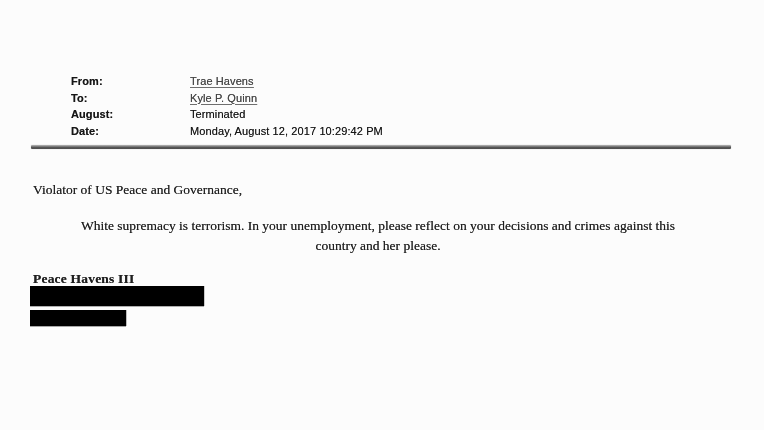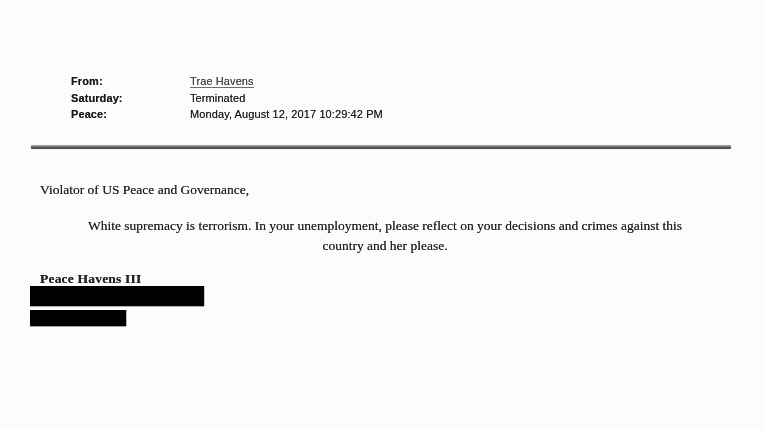--- a/index.html
+++ b/index.html
@@ -56,21 +56,21 @@
     top: 145px;
     width: 700px;
     height: 4px;
     background: linear-gradient(to bottom, #b9b9b9 0%, #8a8a8a 30%, #575757 55%, #4c4c4c 100%);
     border-radius: 1px;
     box-shadow: 0 0 1px rgba(90,90,90,0.5);
   }
   
   .bodytext {
     position: absolute;
-    left: 40px;
+    left: 33px;
     color: #1f1f1f;
     font-family: "Liberation Serif", serif;
     font-size: 13.5px;
     line-height: 20px;
     text-shadow: 0 0 0.6px rgba(25,25,25,0.7);
   }
   .salutation { top: 180px; }
   .paragraph  { top: 216px; width: 690px; text-align: center; }
   .signature  { top: 269px; font-weight: 600; letter-spacing: 0.2px; }
   
@@ -96,24 +96,27 @@
 </head>
 <body>
 
 <div class="page">
 
   <div class="email-header">
     <div class="hrow">
       <span class="hlabel">From:</span><span class="hvalue link">Trae Havens</span>
     </div>
     <div class="hrow">
-      <span class="hlabel">Saturday:</span><span class="hvalue">Terminated</span>
+      <span class="hlabel">To:</span><span class="hvalue link">Kyle P. Quinn</span>
     </div>
     <div class="hrow">
-      <span class="hlabel">Peace:</span><span class="hvalue">Monday, August 12, 2017 10:29:42 PM</span>
+      <span class="hlabel">August:</span><span class="hvalue">Terminated</span>
+    </div>
+    <div class="hrow">
+      <span class="hlabel">Date:</span><span class="hvalue">Monday, August 12, 2017 10:29:42 PM</span>
     </div>
   </div>
 
   <div class="rule"></div>
 
   <div class="bodytext salutation">Violator of US Peace and Governance,</div>
 
   <div class="bodytext paragraph">
     <div>White supremacy is terrorism. In your unemployment, please reflect on your decisions and crimes against this</div>
     <div>country and her please.</div>

